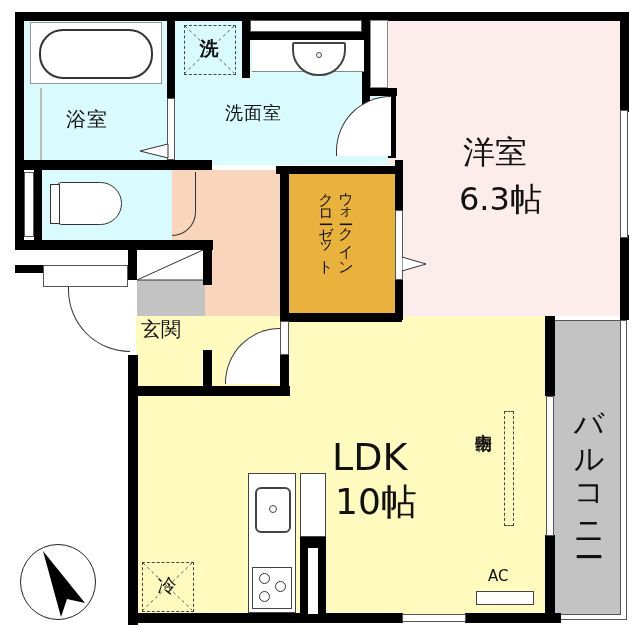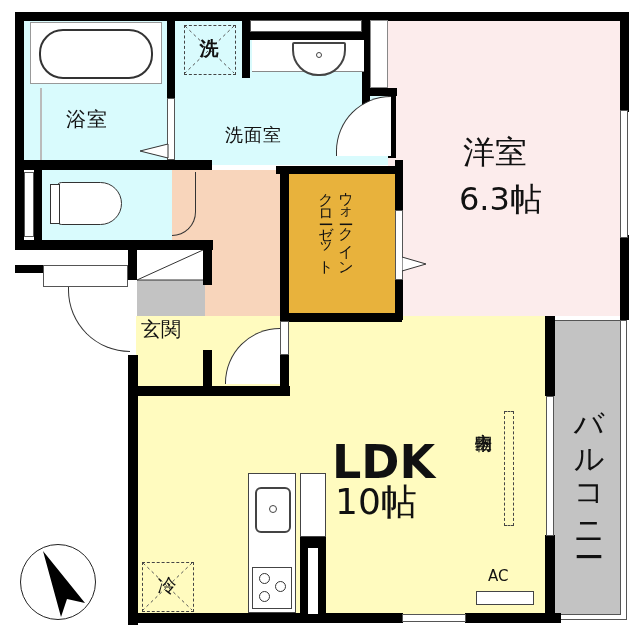--- a/index.html
+++ b/index.html
@@ -130,27 +130,27 @@
   <span class="label" style="left:0;top:10px;width:48px;font-size:19px;">冷</span>
 </div>
 
 <div class="dotted" style="left:504px;top:411px;width:10px;height:115px;"></div>
 <span class="label vert" style="left:473px;top:420px;font-size:17px;letter-spacing:1px;">室内物干</span>
 
 <span class="label" style="left:488px;top:567px;font-size:15px;">AC</span>
 <div class="abs" style="left:476px;top:591px;width:58px;height:14px;background:#fff;border:1px solid #444;"></div>
 
 <span class="label" style="left:66px;top:106px;font-size:20px;letter-spacing:1px;">浴室</span>
-<span class="label" style="left:225px;top:101px;font-size:18px;letter-spacing:1px;margin-top:22px;">洗面室</span>
+<span class="label" style="left:225px;top:101px;font-size:18px;letter-spacing:1px;">洗面室</span>
 <span class="label" style="left:463px;top:131px;font-size:32px;">洋室</span>
 <span class="label" style="left:459px;top:178px;font-size:32px;">6.3帖</span>
 <span class="label vert" style="left:338px;top:182px;font-size:15px;line-height:16px;">ウォークイン</span>
 <span class="label vert" style="left:318px;top:182px;font-size:15px;line-height:16px;">クローゼット</span>
 <span class="label" style="left:141px;top:316px;font-size:20px;">玄関</span>
-<span class="label" style="left:332px;top:435px;font-size:46px;font-weight:bold;">LDK</span>
+<span class="label" style="left:332px;top:435px;font-size:38px;">LDK</span>
 <span class="label" style="left:335px;top:478px;font-size:36px;">10帖</span>
 <span class="label vert" style="left:568px;top:390px;font-size:30px;letter-spacing:4px;">バルコニー</span>
 
 <div class="abs" style="left:20px;top:544px;width:76px;height:76px;border:1.5px solid #222;border-radius:50%;">
   <svg class="abs" style="left:0;top:0" width="74" height="74">
       <polygon points="22,6 64,58 46,54 40,72" fill="#000"></polygon>
     </svg>
 </div>
 
 </body></html>

